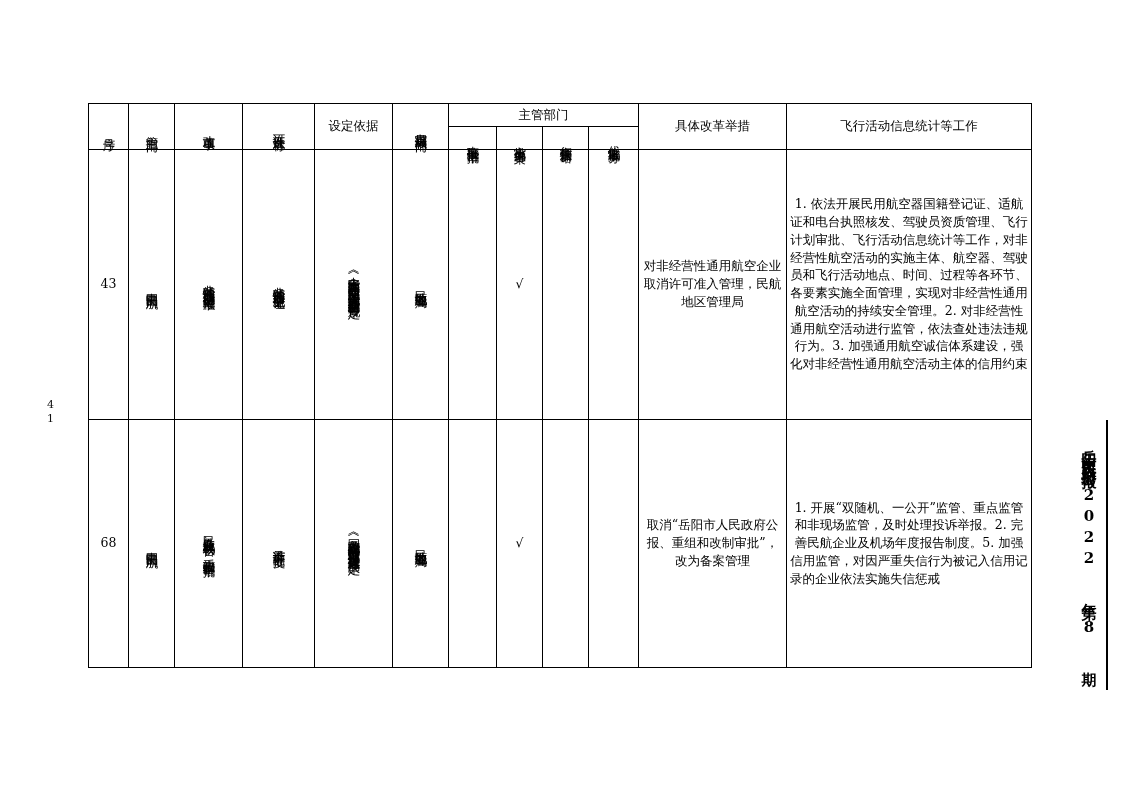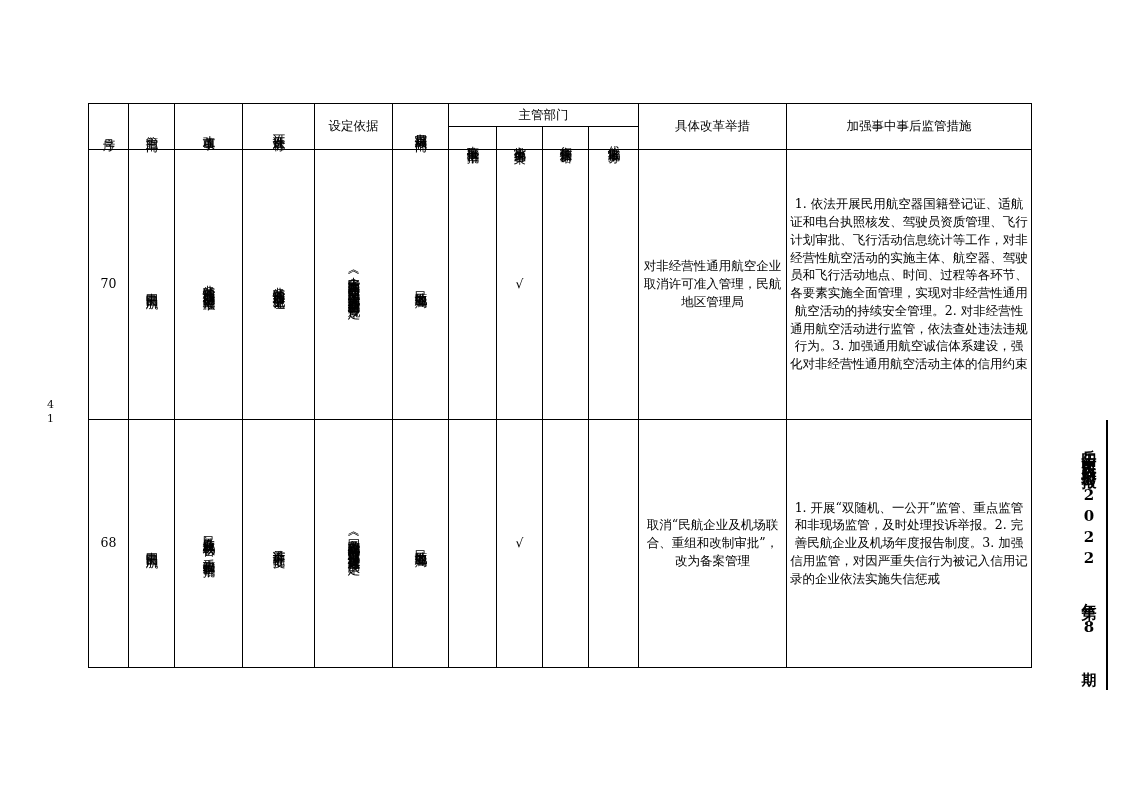--- a/index.html
+++ b/index.html
@@ -139,31 +139,31 @@
     <tbody>
       <tr class="hdr">
         <td rowspan="2"><span class="vert">序号</span></td>
         <td rowspan="2"><span class="vert">主管部门</span></td>
         <td rowspan="2"><span class="vert">改革事项</span></td>
         <td rowspan="2"><span class="vert">许可证件名称</span></td>
         <td rowspan="2"><span>设定依据</span></td>
         <td rowspan="2"><span class="vert">审批层级和部门</span></td>
         <td colspan="4"><span>主管部门</span></td>
         <td rowspan="2"><span>具体改革举措</span></td>
-        <td rowspan="2"><span>加强事中事后监管措施</span></td>
+        <td rowspan="2"><span>飞行活动信息统计等工作</span></td>
       </tr>
       <tr class="hdr">
         <td><span class="vert">直接取消审批</span></td>
         <td><span class="vert">审批改为备案</span></td>
         <td><span class="vert">实行告知承诺</span></td>
         <td><span class="vert">优化审批服务</span></td>
       </tr>
 
       <tr style="height:270px">
-        <td class="numcell">70</td>
+        <td class="numcell">43</td>
         <td class="cell-narrow"><span class="vert">中国民航局</span></td>
         <td class="cell-narrow"><span class="vert">非经营性通用航空活动登记核准</span></td>
         <td class="cell-narrow"><span class="vert">非经营性通用航空登记证</span></td>
         <td class="cell-narrow"><span class="vert">《中华人民共和国民用航空法》《国务院关于通用航空管理的暂行规定》</span></td>
         <td class="cell-narrow"><span class="vert">民航地区管理局</span></td>
         <td class="check"></td>
         <td class="check">√</td>
         <td class="check"></td>
         <td class="check"></td>
         <td class="ctr-block">对非经营性通用航空企业取消许可准入管理，民航地区管理局</td>
@@ -174,19 +174,19 @@
         <td class="numcell">68</td>
         <td class="cell-narrow"><span class="vert">中国民航局</span></td>
         <td class="cell-narrow"><span class="vert">民航企业及机场联合、重组和改制审批</span></td>
         <td class="cell-narrow"><span class="vert">准予许可的批复</span></td>
         <td class="cell-narrow"><span class="vert">《国务院对确需保留的行政审批项目设定行政许可的决定》</span></td>
         <td class="cell-narrow"><span class="vert">民航地区管理局</span></td>
         <td class="check"></td>
         <td class="check">√</td>
         <td class="check"></td>
         <td class="check"></td>
-        <td class="ctr-block">取消“民航企业及机场联合、重组和改制审批”，改为备案管理</td>
-        <td class="just">1. 开展“双随机、一公开”监管、重点监管和非现场监管，及时处理投诉举报。2. 完善民航企业及机场年度报告制度。3. 加强信用监管，对因严重失信行为被记入信用记录的企业依法实施失信惩戒</td>
+        <td class="ctr-block">取消“岳阳市人民政府公报、重组和改制审批”，改为备案管理</td>
+        <td class="just">1. 开展“双随机、一公开”监管、重点监管和非现场监管，及时处理投诉举报。2. 完善民航企业及机场年度报告制度。5. 加强信用监管，对因严重失信行为被记入信用记录的企业依法实施失信惩戒</td>
       </tr>
     </tbody>
   </table>
 
 </div>
 
 </body></html>

